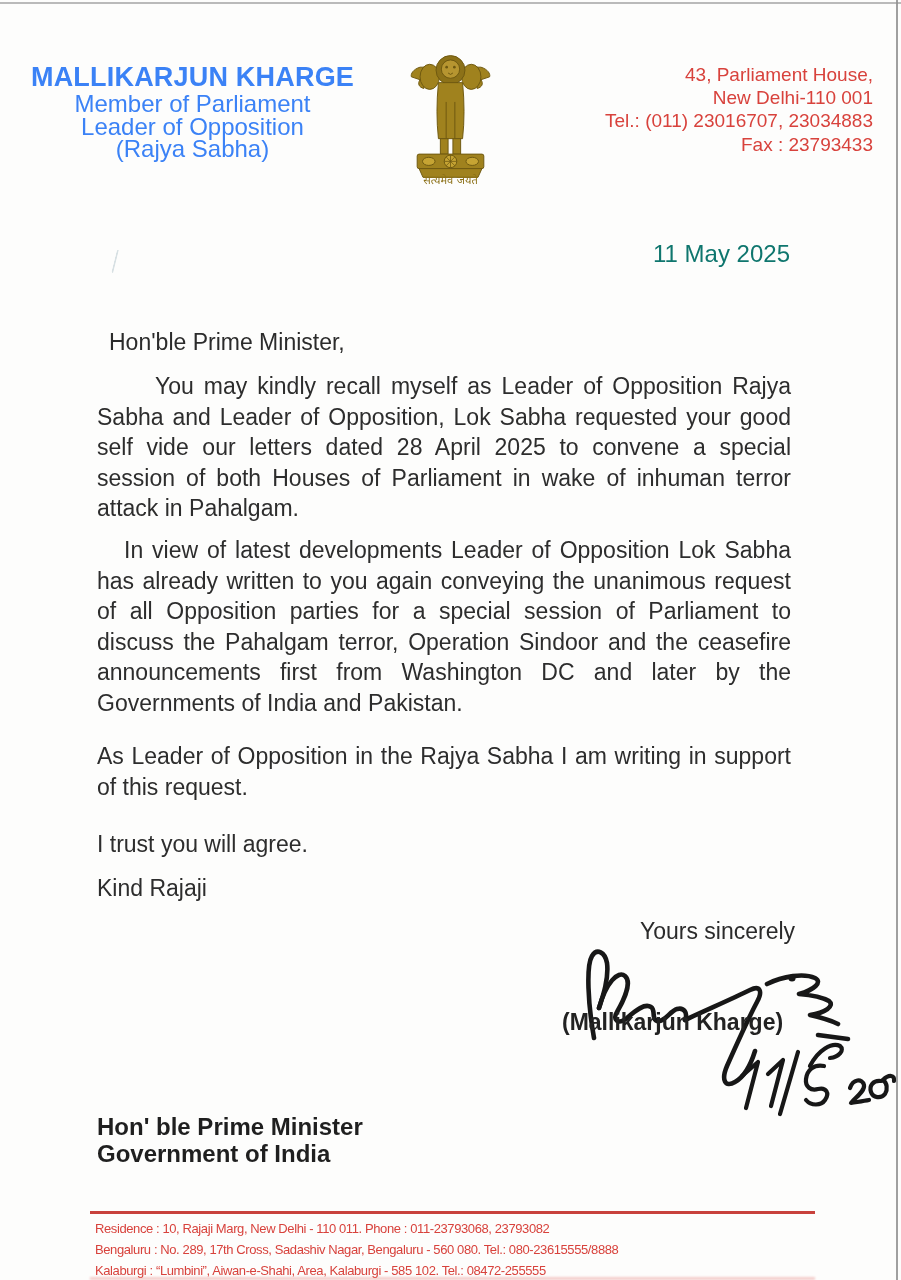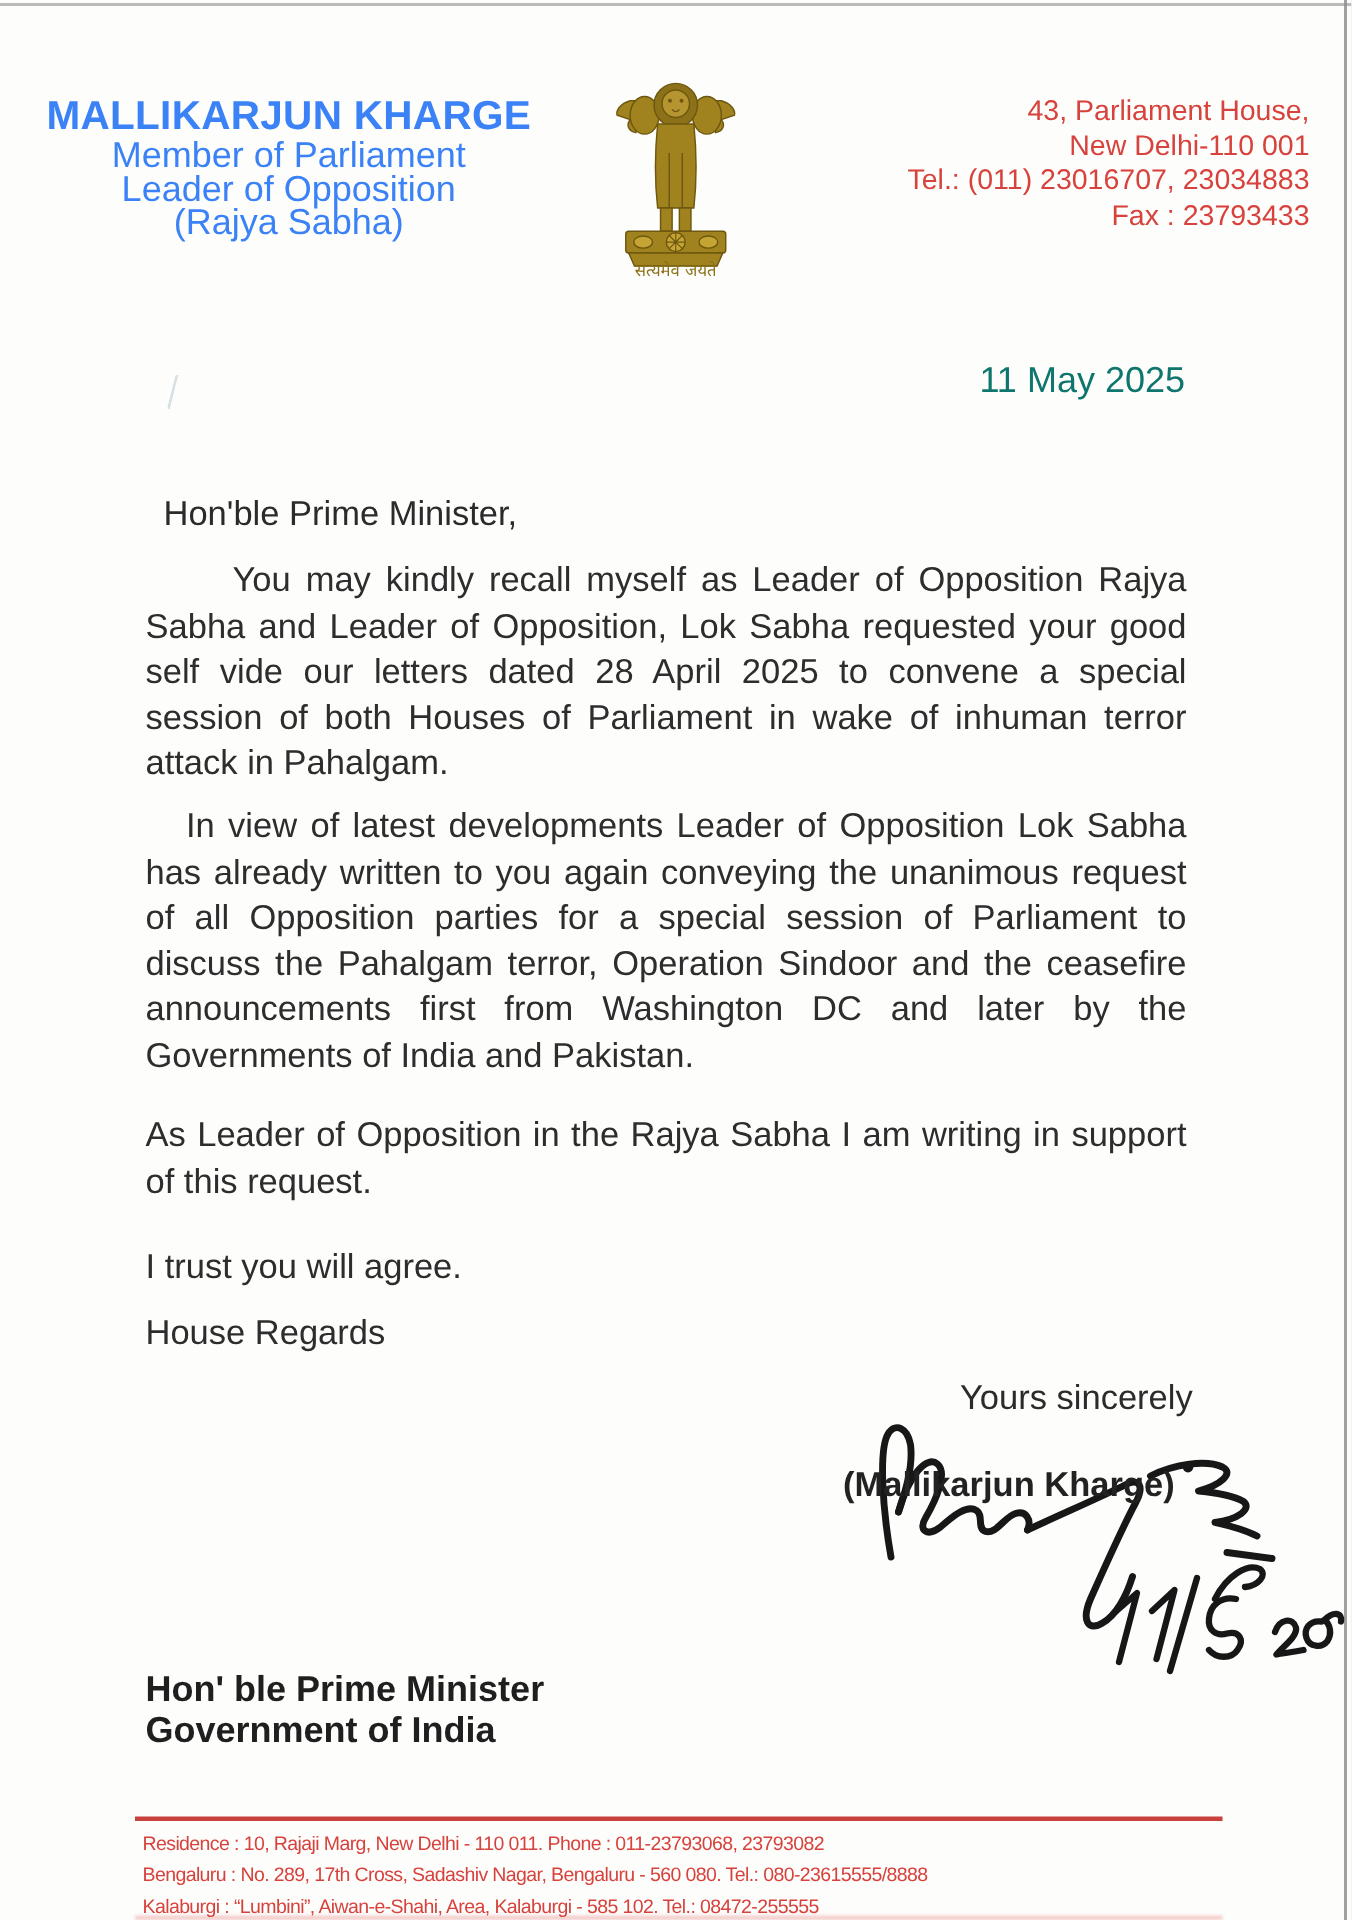--- a/index.html
+++ b/index.html
@@ -35,21 +35,21 @@
     font-size: 23px; line-height: 30.6px;
     text-align: justify; color: #2d2d2d;
   }
   .p1 { top: 371px; text-indent: 58px; }
   .p2 { top: 535px; text-indent: 27px; }
   .p3 { top: 741px; }
   .p4 { top: 829px; }
   .p5 { top: 873px; }
   .closing { position: absolute; left: 640px; top: 918px; font-size: 23px; }
   .signature-svg { position: absolute; left: 552px; top: 938px; width: 349px; height: 182px; }
-  .signer { position: absolute; left: 562px; top: 976px; font-size: 23px; font-weight: bold; color: #222; }
+  .signer { position: absolute; left: 562px; top: 1009px; font-size: 23px; font-weight: bold; color: #222; }
   .addressee { position: absolute; left: 97px; top: 1113px; font-size: 24px; font-weight: bold; line-height: 27px; color: #1f1f1f; }
 
   
   .footer-rule { position: absolute; left: 90px; top: 1211px; width: 725px; height: 3px; background: #c8413c; }
   .footer-lines { position: absolute; left: 95px; top: 1218px; width: 740px; color: #d8423c; font-size: 13px; letter-spacing: -0.4px; line-height: 21px; }
 </style>
 </head>
 <body>
 
 <div class="page">
@@ -103,21 +103,21 @@
     <div>Fax : 23793433</div>
   </div>
 
   <div class="date">11 May 2025</div>
   <div class="salutation">Hon'ble Prime Minister,</div>
 
   <p class="bodytext p1">You may kindly recall myself as Leader of Opposition Rajya Sabha and Leader of Opposition, Lok Sabha requested your good self vide our letters dated 28 April 2025 to convene a special session of both Houses of Parliament in wake of inhuman terror attack in Pahalgam.</p>
   <p class="bodytext p2">In view of latest developments Leader of Opposition Lok Sabha has already written to you again conveying the unanimous request of all Opposition parties for a special session of Parliament to discuss the Pahalgam terror, Operation Sindoor and the ceasefire announcements first from Washington DC and later by the Governments of India and Pakistan.</p>
   <p class="bodytext p3">As Leader of Opposition in the Rajya Sabha  I am writing in support of this request.</p>
   <p class="bodytext p4">I trust you will agree.</p>
-  <p class="bodytext p5">House Regards</p>
+  <p class="bodytext p5">Kind Rajaji</p>
 
   <div class="closing">Yours sincerely</div>
 
   <svg class="signature-svg" viewBox="0 0 349 182">
     <g fill="none" stroke="#171717" stroke-width="4.6" stroke-linecap="round" stroke-linejoin="round">
       <path d="M 42 100 C 36 66 34 28 40 18 C 45 10 53 14 55 25 C 57 40 51 58 47 70"></path>
       <path d="M 47 70 C 54 45 66 32 73 38 C 80 44 72 62 65 74 C 60 82 66 87 75 80 C 84 72 93 65 99 69 C 104 72 99 81 105 83 C 112 85 118 73 125 71 C 132 69 136 75 133 82"></path>
       <path d="M 133 82 C 152 73 182 60 198 52 C 208 47 211 53 205 64 C 196 81 183 110 175 128 C 169 142 173 150 183 144 C 192 139 199 126 203 113"></path>
       <path d="M 215 46 C 231 38 252 35 263 40 C 271 44 262 52 247 56 C 258 57 270 59 277 63 C 283 68 273 75 258 77 C 267 79 278 82 286 86"></path>
       <path d="M 266 97 L 296 101"></path>

